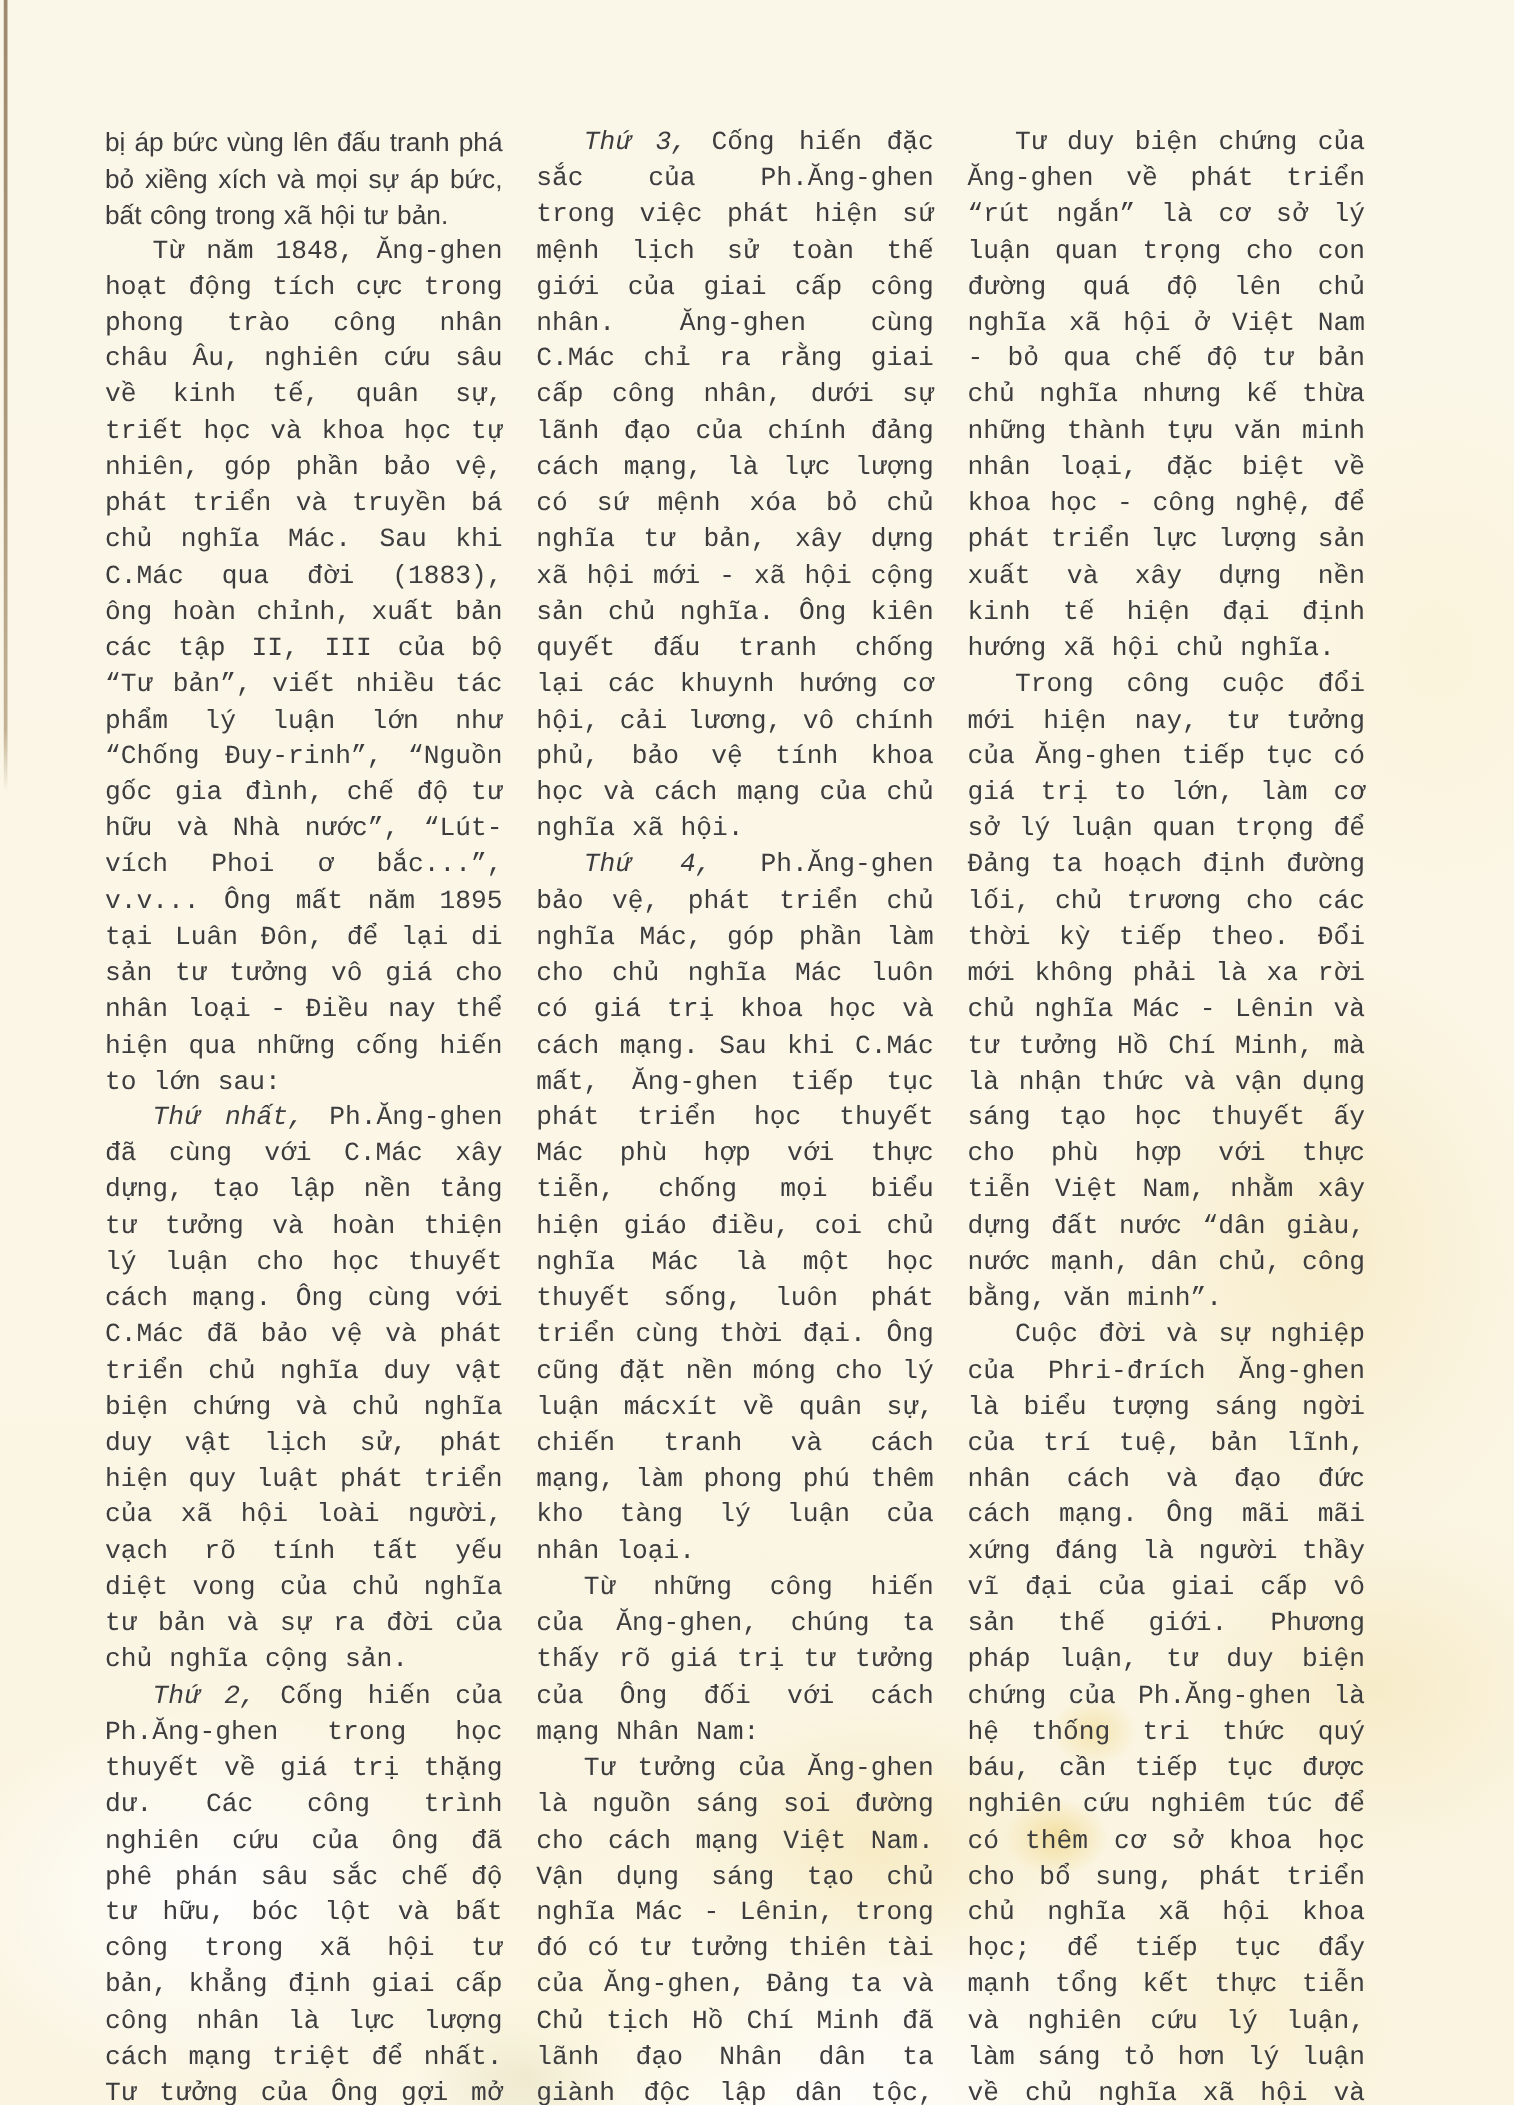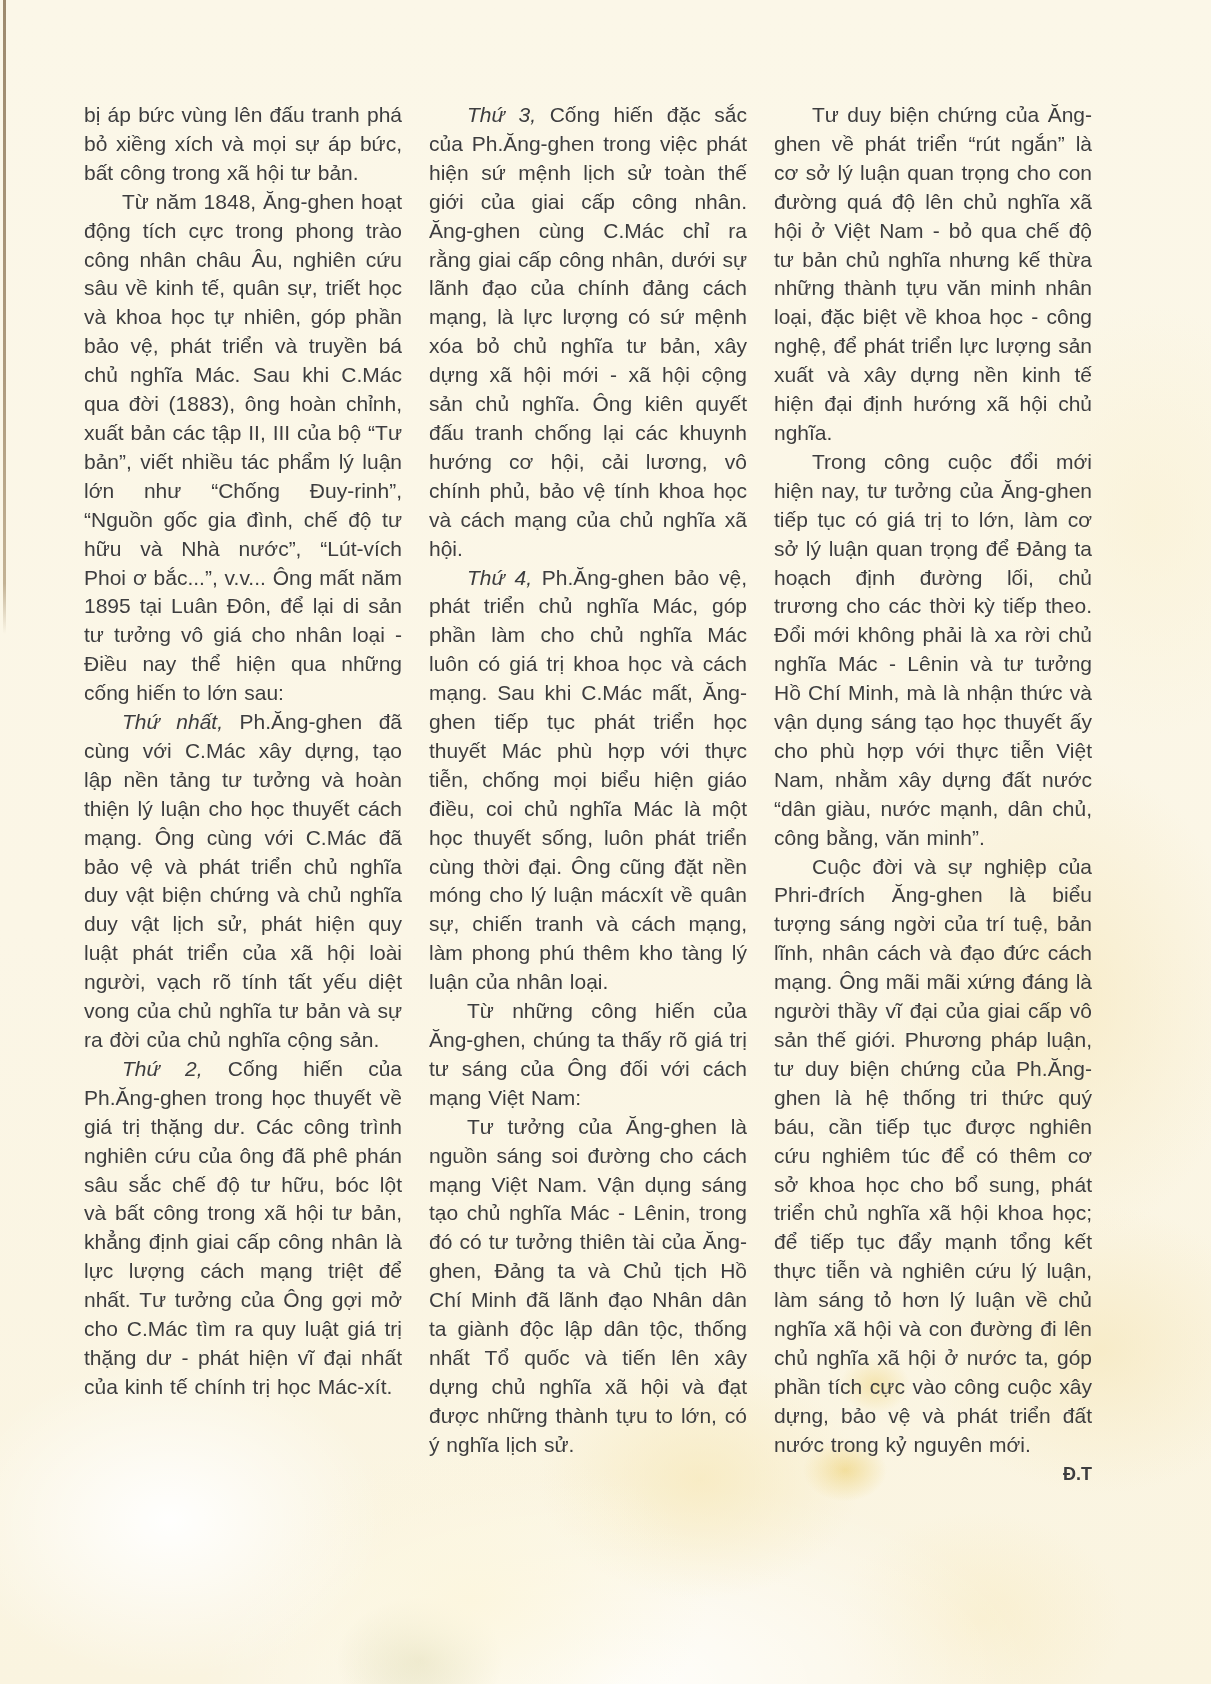--- a/index.html
+++ b/index.html
@@ -45,21 +45,21 @@
   }
   .column{flex:1 1 0;min-width:0;}
   .para{
     margin:0;
     font-size:21px;
     line-height:28.9px;
     color:#3D3D3F;
     text-align:justify;
     word-spacing:1px;
   }
-  .para.indent{text-indent:38px;}
+  .para.indent{text-indent:38px;font-family:Liberation Mono, monospace;}
   .para em{font-style:italic;}
   .signature{
     margin:0;
     font-size:18px;
     line-height:29px;
     font-weight:bold;
     color:#3D3D3F;
     text-align:right;
   }
   .footer{
@@ -90,21 +90,21 @@
   <main class="columns" id="columns">
       <div class="column">
         <p class="para">bị áp bức vùng lên đấu tranh phá bỏ xiềng xích và mọi sự áp bức, bất công trong xã hội tư bản.</p>
         <p class="para indent">Từ năm 1848, Ăng-ghen hoạt động tích cực trong phong trào công nhân châu Âu, nghiên cứu sâu về kinh tế, quân sự, triết học và khoa học tự nhiên, góp phần bảo vệ, phát triển và truyền bá chủ nghĩa Mác. Sau khi C.Mác qua đời (1883), ông hoàn chỉnh, xuất bản các tập II, III của bộ “Tư bản”, viết nhiều tác phẩm lý luận lớn như “Chống Đuy-rinh”, “Nguồn gốc gia đình, chế độ tư hữu và Nhà nước”, “Lút-vích Phoi ơ bắc...”, v.v... Ông mất năm 1895 tại Luân Đôn, để lại di sản tư tưởng vô giá cho nhân loại - Điều nay thể hiện qua những cống hiến to lớn sau:</p>
         <p class="para indent"><em>Thứ nhất, </em>Ph.Ăng-ghen đã cùng với C.Mác xây dựng, tạo lập nền tảng tư tưởng và hoàn thiện lý luận cho học thuyết cách mạng. Ông cùng với C.Mác đã bảo vệ và phát triển chủ nghĩa duy vật biện chứng và chủ nghĩa duy vật lịch sử, phát hiện quy luật phát triển của xã hội loài người, vạch rõ tính tất yếu diệt vong của chủ nghĩa tư bản và sự ra đời của chủ nghĩa cộng sản.</p>
         <p class="para indent"><em>Thứ 2, </em>Cống hiến của Ph.Ăng-ghen trong học thuyết về giá trị thặng dư. Các công trình nghiên cứu của ông đã phê phán sâu sắc chế độ tư hữu, bóc lột và bất công trong xã hội tư bản, khẳng định giai cấp công nhân là lực lượng cách mạng triệt để nhất. Tư tưởng của Ông gợi mở cho C.Mác tìm ra quy luật giá trị thặng dư - phát hiện vĩ đại nhất của kinh tế chính trị học Mác-xít.</p>
       </div>
       <div class="column">
         <p class="para indent"><em>Thứ 3, </em>Cống hiến đặc sắc của Ph.Ăng-ghen trong việc phát hiện sứ mệnh lịch sử toàn thế giới của giai cấp công nhân. Ăng-ghen cùng C.Mác chỉ ra rằng giai cấp công nhân, dưới sự lãnh đạo của chính đảng cách mạng, là lực lượng có sứ mệnh xóa bỏ chủ nghĩa tư bản, xây dựng xã hội mới - xã hội cộng sản chủ nghĩa. Ông kiên quyết đấu tranh chống lại các khuynh hướng cơ hội, cải lương, vô chính phủ, bảo vệ tính khoa học và cách mạng của chủ nghĩa xã hội.</p>
         <p class="para indent"><em>Thứ 4, </em>Ph.Ăng-ghen bảo vệ, phát triển chủ nghĩa Mác, góp phần làm cho chủ nghĩa Mác luôn có giá trị khoa học và cách mạng. Sau khi C.Mác mất, Ăng-ghen tiếp tục phát triển học thuyết Mác phù hợp với thực tiễn, chống mọi biểu hiện giáo điều, coi chủ nghĩa Mác là một học thuyết sống, luôn phát triển cùng thời đại. Ông cũng đặt nền móng cho lý luận mácxít về quân sự, chiến tranh và cách mạng, làm phong phú thêm kho tàng lý luận của nhân loại.</p>
-        <p class="para indent">Từ những công hiến của Ăng-ghen, chúng ta thấy rõ giá trị tư sáng của Ông đối với cách mạng Việt Nam:</p>
+        <p class="para indent">Từ những công hiến của Ăng-ghen, chúng ta thấy rõ giá trị tư tưởng của Ông đối với cách mạng Nhân Nam:</p>
         <p class="para indent">Tư tưởng của Ăng-ghen là nguồn sáng soi đường cho cách mạng Việt Nam. Vận dụng sáng tạo chủ nghĩa Mác - Lênin, trong đó có tư tưởng thiên tài của Ăng-ghen, Đảng ta và Chủ tịch Hồ Chí Minh đã lãnh đạo Nhân dân ta giành độc lập dân tộc, thống nhất Tổ quốc và tiến lên xây dựng chủ nghĩa xã hội và đạt được những thành tựu to lớn, có ý nghĩa lịch sử.</p>
       </div>
       <div class="column">
         <p class="para indent">Tư duy biện chứng của Ăng-ghen về phát triển “rút ngắn” là cơ sở lý luận quan trọng cho con đường quá độ lên chủ nghĩa xã hội ở Việt Nam - bỏ qua chế độ tư bản chủ nghĩa nhưng kế thừa những thành tựu văn minh nhân loại, đặc biệt về khoa học - công nghệ, để phát triển lực lượng sản xuất và xây dựng nền kinh tế hiện đại định hướng xã hội chủ nghĩa.</p>
         <p class="para indent">Trong công cuộc đổi mới hiện nay, tư tưởng của Ăng-ghen tiếp tục có giá trị to lớn, làm cơ sở lý luận quan trọng để Đảng ta hoạch định đường lối, chủ trương cho các thời kỳ tiếp theo. Đổi mới không phải là xa rời chủ nghĩa Mác - Lênin và tư tưởng Hồ Chí Minh, mà là nhận thức và vận dụng sáng tạo học thuyết ấy cho phù hợp với thực tiễn Việt Nam, nhằm xây dựng đất nước “dân giàu, nước mạnh, dân chủ, công bằng, văn minh”.</p>
         <p class="para indent">Cuộc đời và sự nghiệp của Phri-đrích Ăng-ghen là biểu tượng sáng ngời của trí tuệ, bản lĩnh, nhân cách và đạo đức cách mạng. Ông mãi mãi xứng đáng là người thầy vĩ đại của giai cấp vô sản thế giới. Phương pháp luận, tư duy biện chứng của Ph.Ăng-ghen là hệ thống tri thức quý báu, cần tiếp tục được nghiên cứu nghiêm túc để có thêm cơ sở khoa học cho bổ sung, phát triển chủ nghĩa xã hội khoa học; để tiếp tục đẩy mạnh tổng kết thực tiễn và nghiên cứu lý luận, làm sáng tỏ hơn lý luận về chủ nghĩa xã hội và con đường đi lên chủ nghĩa xã hội ở nước ta, góp phần tích cực vào công cuộc xây dựng, bảo vệ và phát triển đất nước trong kỷ nguyên mới.</p>
         <p class="signature">Đ.T</p>
       </div>
     </main>
 

